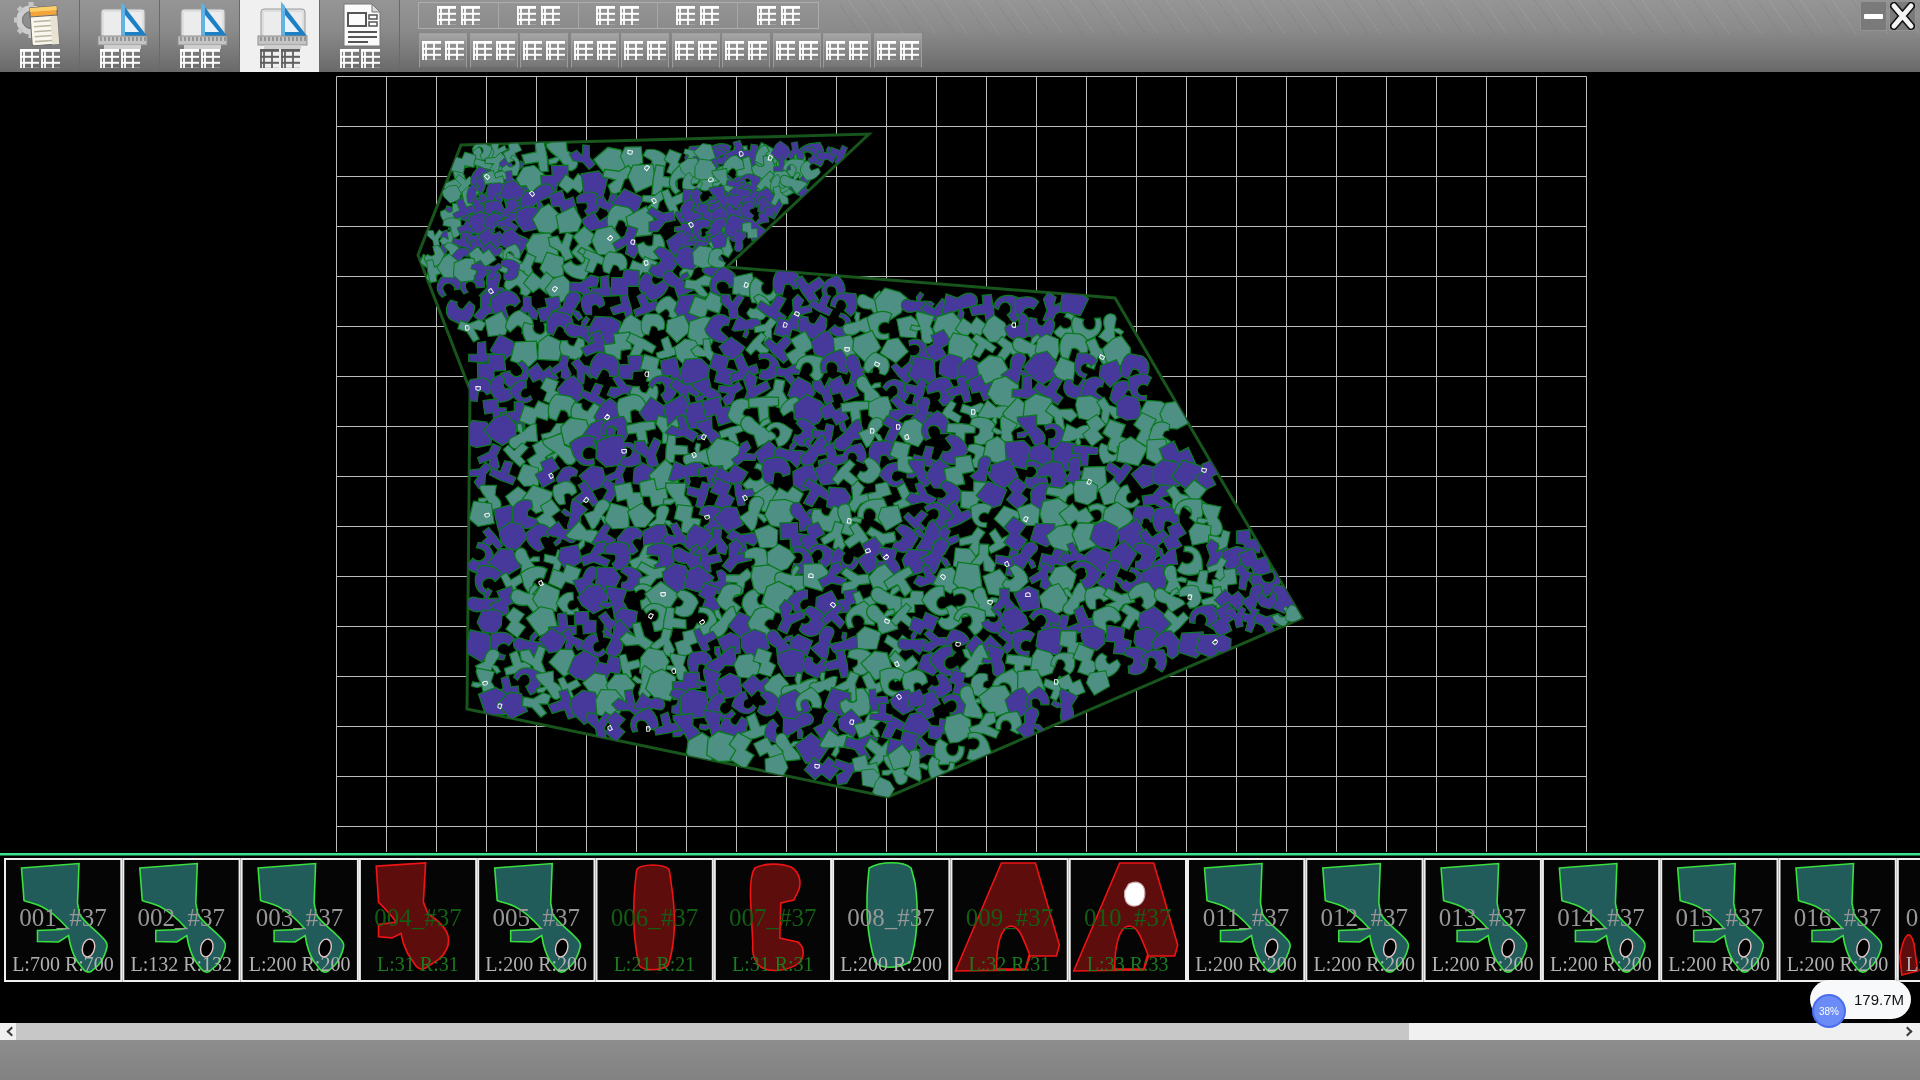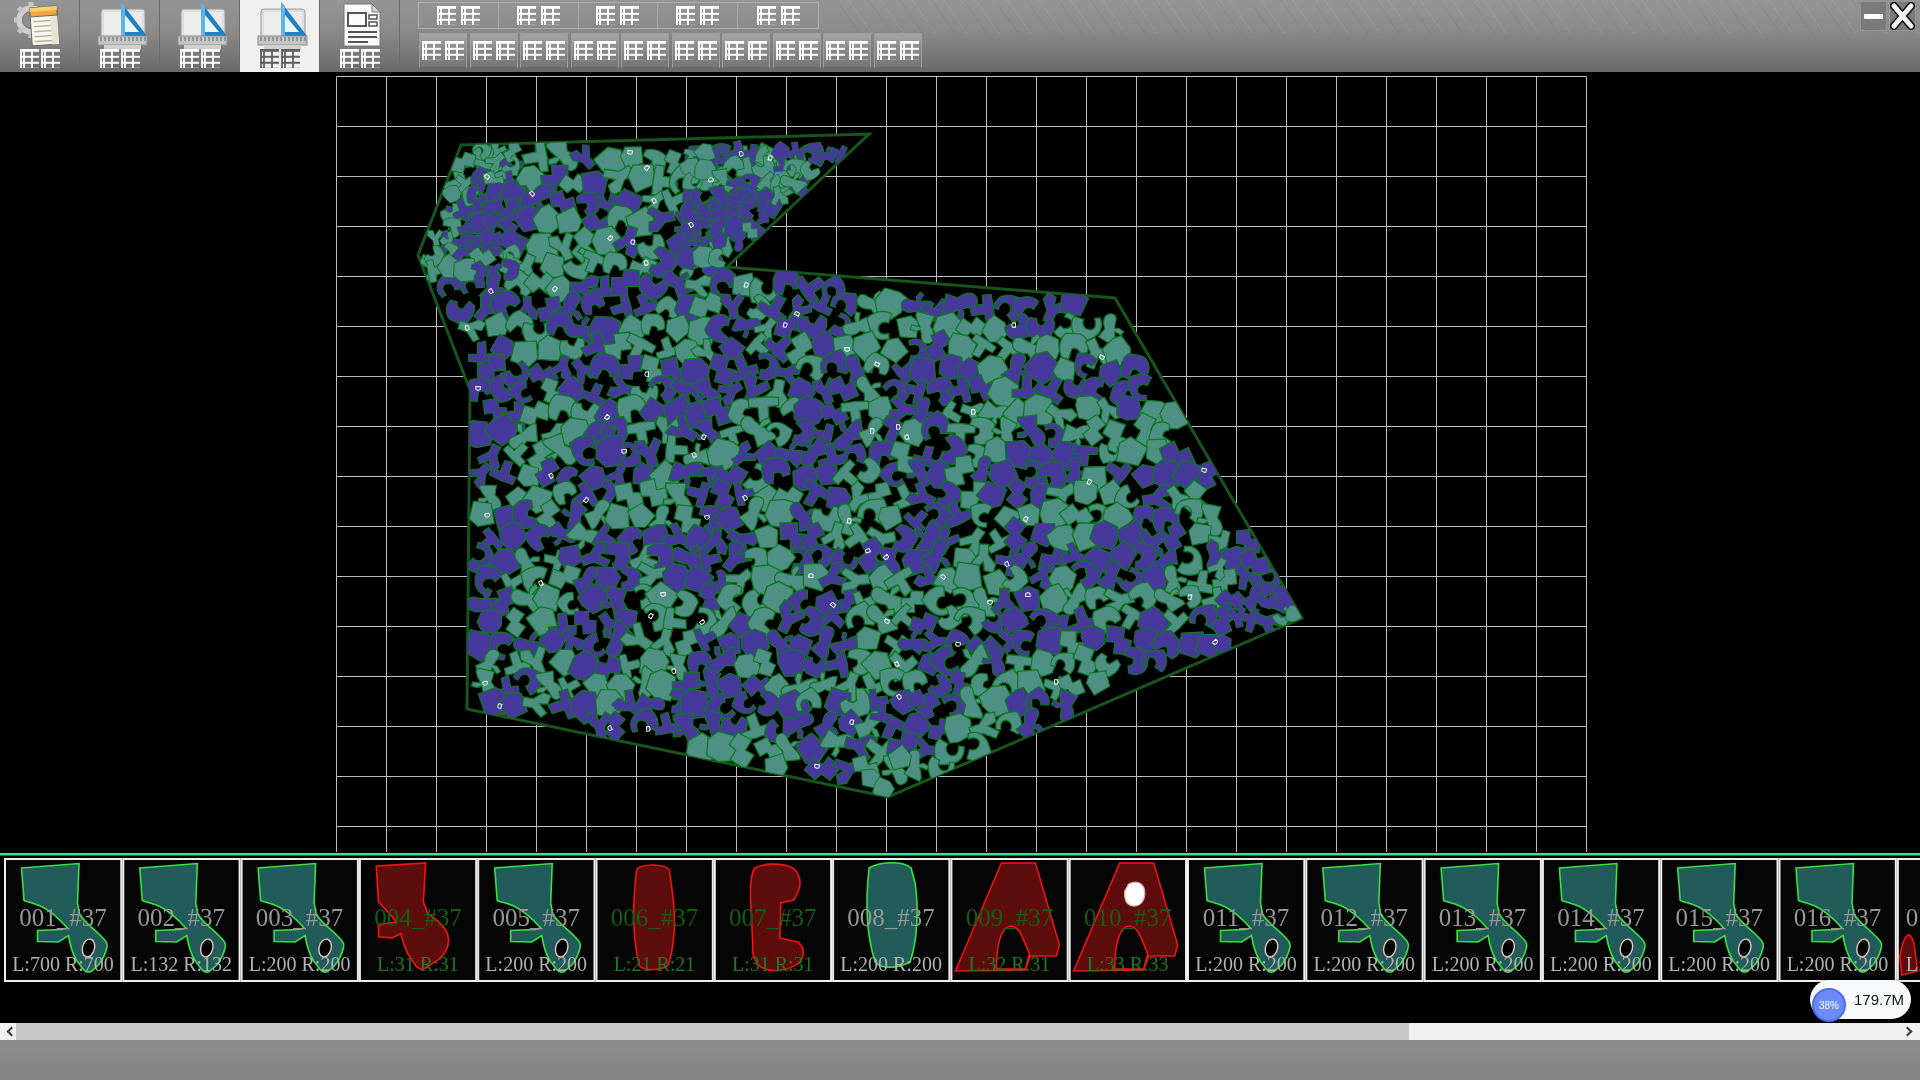--- a/index.html
+++ b/index.html
@@ -34,21 +34,21 @@
 .winbtn { position:absolute; top:1px; width:27px; height:30px; background:#7a7a7a;
   border:1px solid #949494; }
 #canvas { position:absolute; left:0; top:72px; width:1920px; height:808px; background:#000; }
 #strip { position:absolute; left:0; top:852px; width:1920px; height:202px; background:#000; }
 #scroll { position:absolute; left:0; top:1023px; width:1920px; height:17px; background:#f0f0f0; }
 #thumb { position:absolute; left:16px; top:1023px; width:1393px; height:17px; background:#c7c7c7; }
 #btmbar { position:absolute; left:0; top:1040px; width:1920px; height:40px;
   background:linear-gradient(180deg,#8d8d8d,#828282); }
 #pill { position:absolute; left:1810px; top:980px; width:101px; height:39px;
   background:#f8f9fb; border-radius:20px; box-shadow:0 1px 4px rgba(0,0,0,0.4); }
-#pillc { position:absolute; left:2px; top:8px; width:34px; height:34px; border-radius:50%;
+#pillc { position:absolute; left:2px; top:14px; width:34px; height:34px; border-radius:50%;
   background:#6b8cf6; border:2px solid #4a6cf0; color:#fff; font-size:10px;
   display:flex; align-items:center; justify-content:center; }
 #pillt { position:absolute; left:40px; top:0; width:58px; height:39px; color:#111;
   font-size:15px; display:flex; align-items:center; justify-content:center; }
 </style></head>
 <body>
 <div id="canvas">
 <svg width="1920" height="808" viewBox="0 72 1920 808">
 <defs>
 <path id="p0" d="M-13,-15 L7,-16 L6,-4 C10,-1 14,3 14,8 C14,12 11,15 7,16 C3,16 1,13 0,9 L-3,3 L-7,6 L-14,6 L-14,1 L-5,0 C-9,-4 -12,-9 -13,-11 Z"></path>

